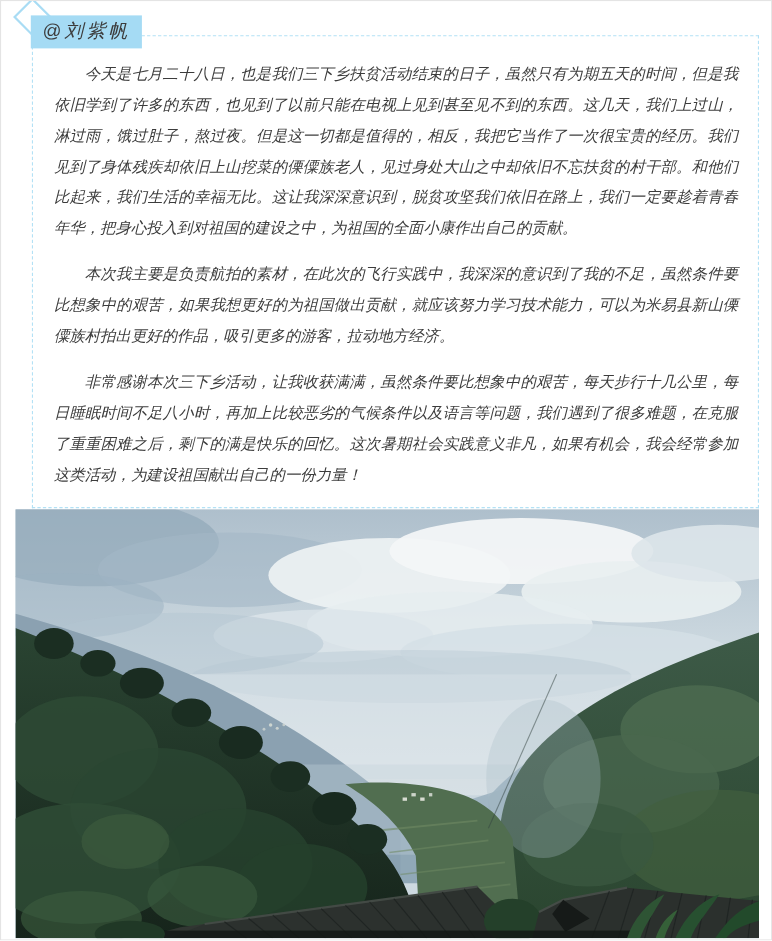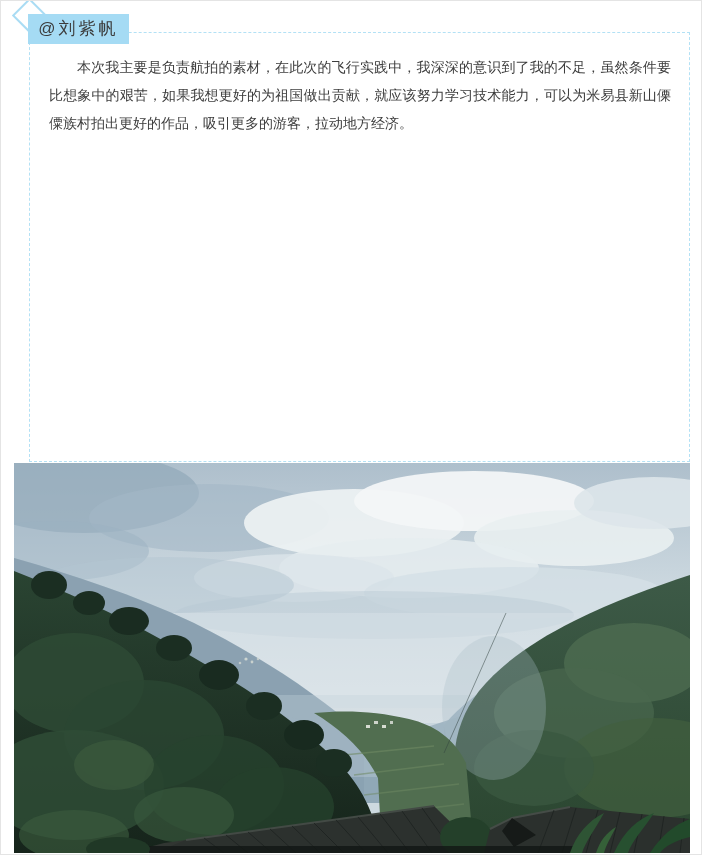--- a/index.html
+++ b/index.html
@@ -7,20 +7,21 @@
   body {
     font-family: "Liberation Sans", "DejaVu Sans", sans-serif;
     display: flex; justify-content: center;
   }
   .page {
     position: relative;
     width: 702px; height: 855px;
     background: #ffffff;
     border: 1px solid #e4e4e4;
     overflow: hidden;
+    font-style: italic;
   }
   .note-border {
     position: absolute;
     left: 28px; top: 31px;
     width: 661px; height: 430px;
     border: 1px dashed #b3e1f5;
   }
   .corner-diamond {
     position: absolute;
     left: 16px; top: 2px;
@@ -71,21 +72,23 @@
 
 <div class="page">
 
   <div class="corner-diamond"></div>
 
   <div class="author-tag">@刘紫帆</div>
 
   <div class="note-border"></div>
 
   <div class="article">
+    <p>今天是七月二十八日，也是我们三下乡扶贫活动结束的日子，虽然只有为期五天的时间，但是我依旧学到了许多的东西，也见到了以前只能在电视上见到甚至见不到的东西。这几天，我们上过山，淋过雨，饿过肚子，熬过夜。但是这一切都是值得的，相反，我把它当作了一次很宝贵的经历。我们见到了身体残疾却依旧上山挖菜的傈僳族老人，见过身处大山之中却依旧不忘扶贫的村干部。和他们比起来，我们生活的幸福无比。这让我深深意识到，脱贫攻坚我们依旧在路上，我们一定要趁着青春年华，把身心投入到对祖国的建设之中，为祖国的全面小康作出自己的贡献。</p>
     <p>本次我主要是负责航拍的素材，在此次的飞行实践中，我深深的意识到了我的不足，虽然条件要比想象中的艰苦，如果我想更好的为祖国做出贡献，就应该努力学习技术能力，可以为米易县新山傈僳族村拍出更好的作品，吸引更多的游客，拉动地方经济。</p>
+    <p>非常感谢本次三下乡活动，让我收获满满，虽然条件要比想象中的艰苦，每天步行十几公里，每日睡眠时间不足八小时，再加上比较恶劣的气候条件以及语言等问题，我们遇到了很多难题，在克服了重重困难之后，剩下的满是快乐的回忆。这次暑期社会实践意义非凡，如果有机会，我会经常参加这类活动，为建设祖国献出自己的一份力量！</p>
   </div>
 
   <div class="photo-frame">
     <svg width="676" height="390" viewBox="0 0 676 390" xmlns="http://www.w3.org/2000/svg">
       <defs>
         <linearGradient id="sky" x1="0" y1="0" x2="0" y2="1">
           <stop offset="0" stop-color="#aebfcc"></stop>
           <stop offset="0.5" stop-color="#cdd9e0"></stop>
           <stop offset="1" stop-color="#e2e8eb"></stop>
         </linearGradient>

